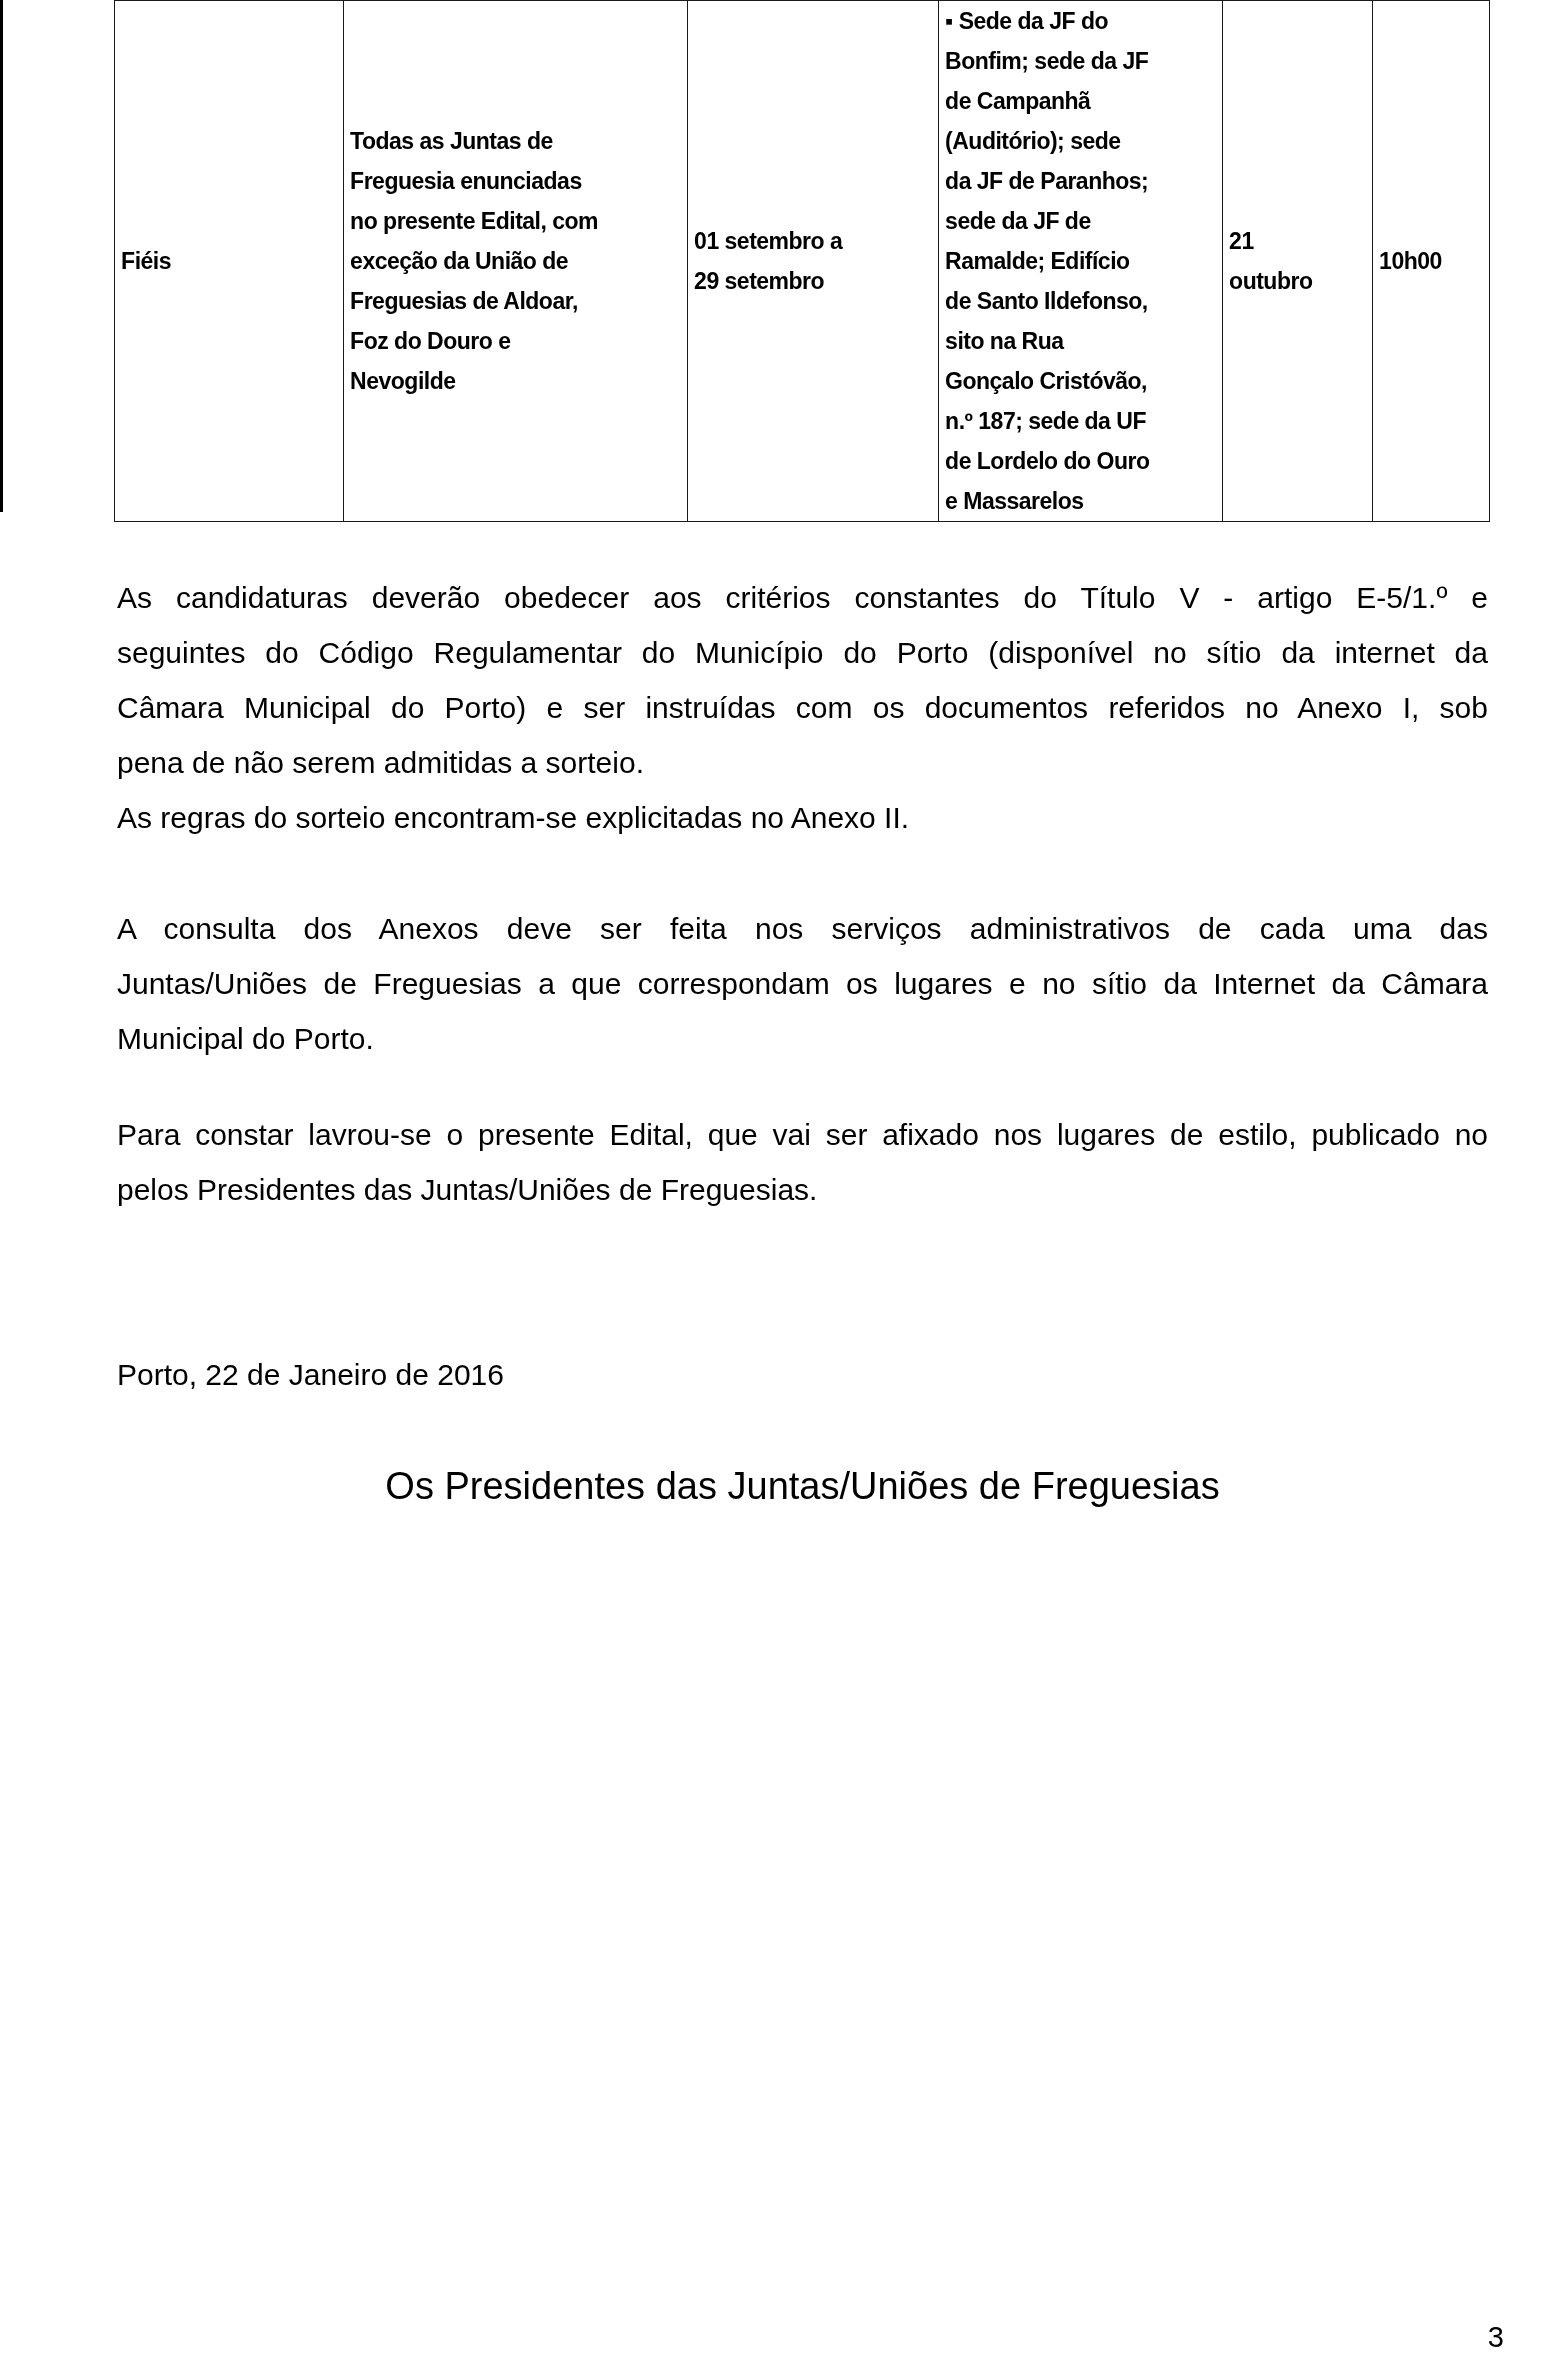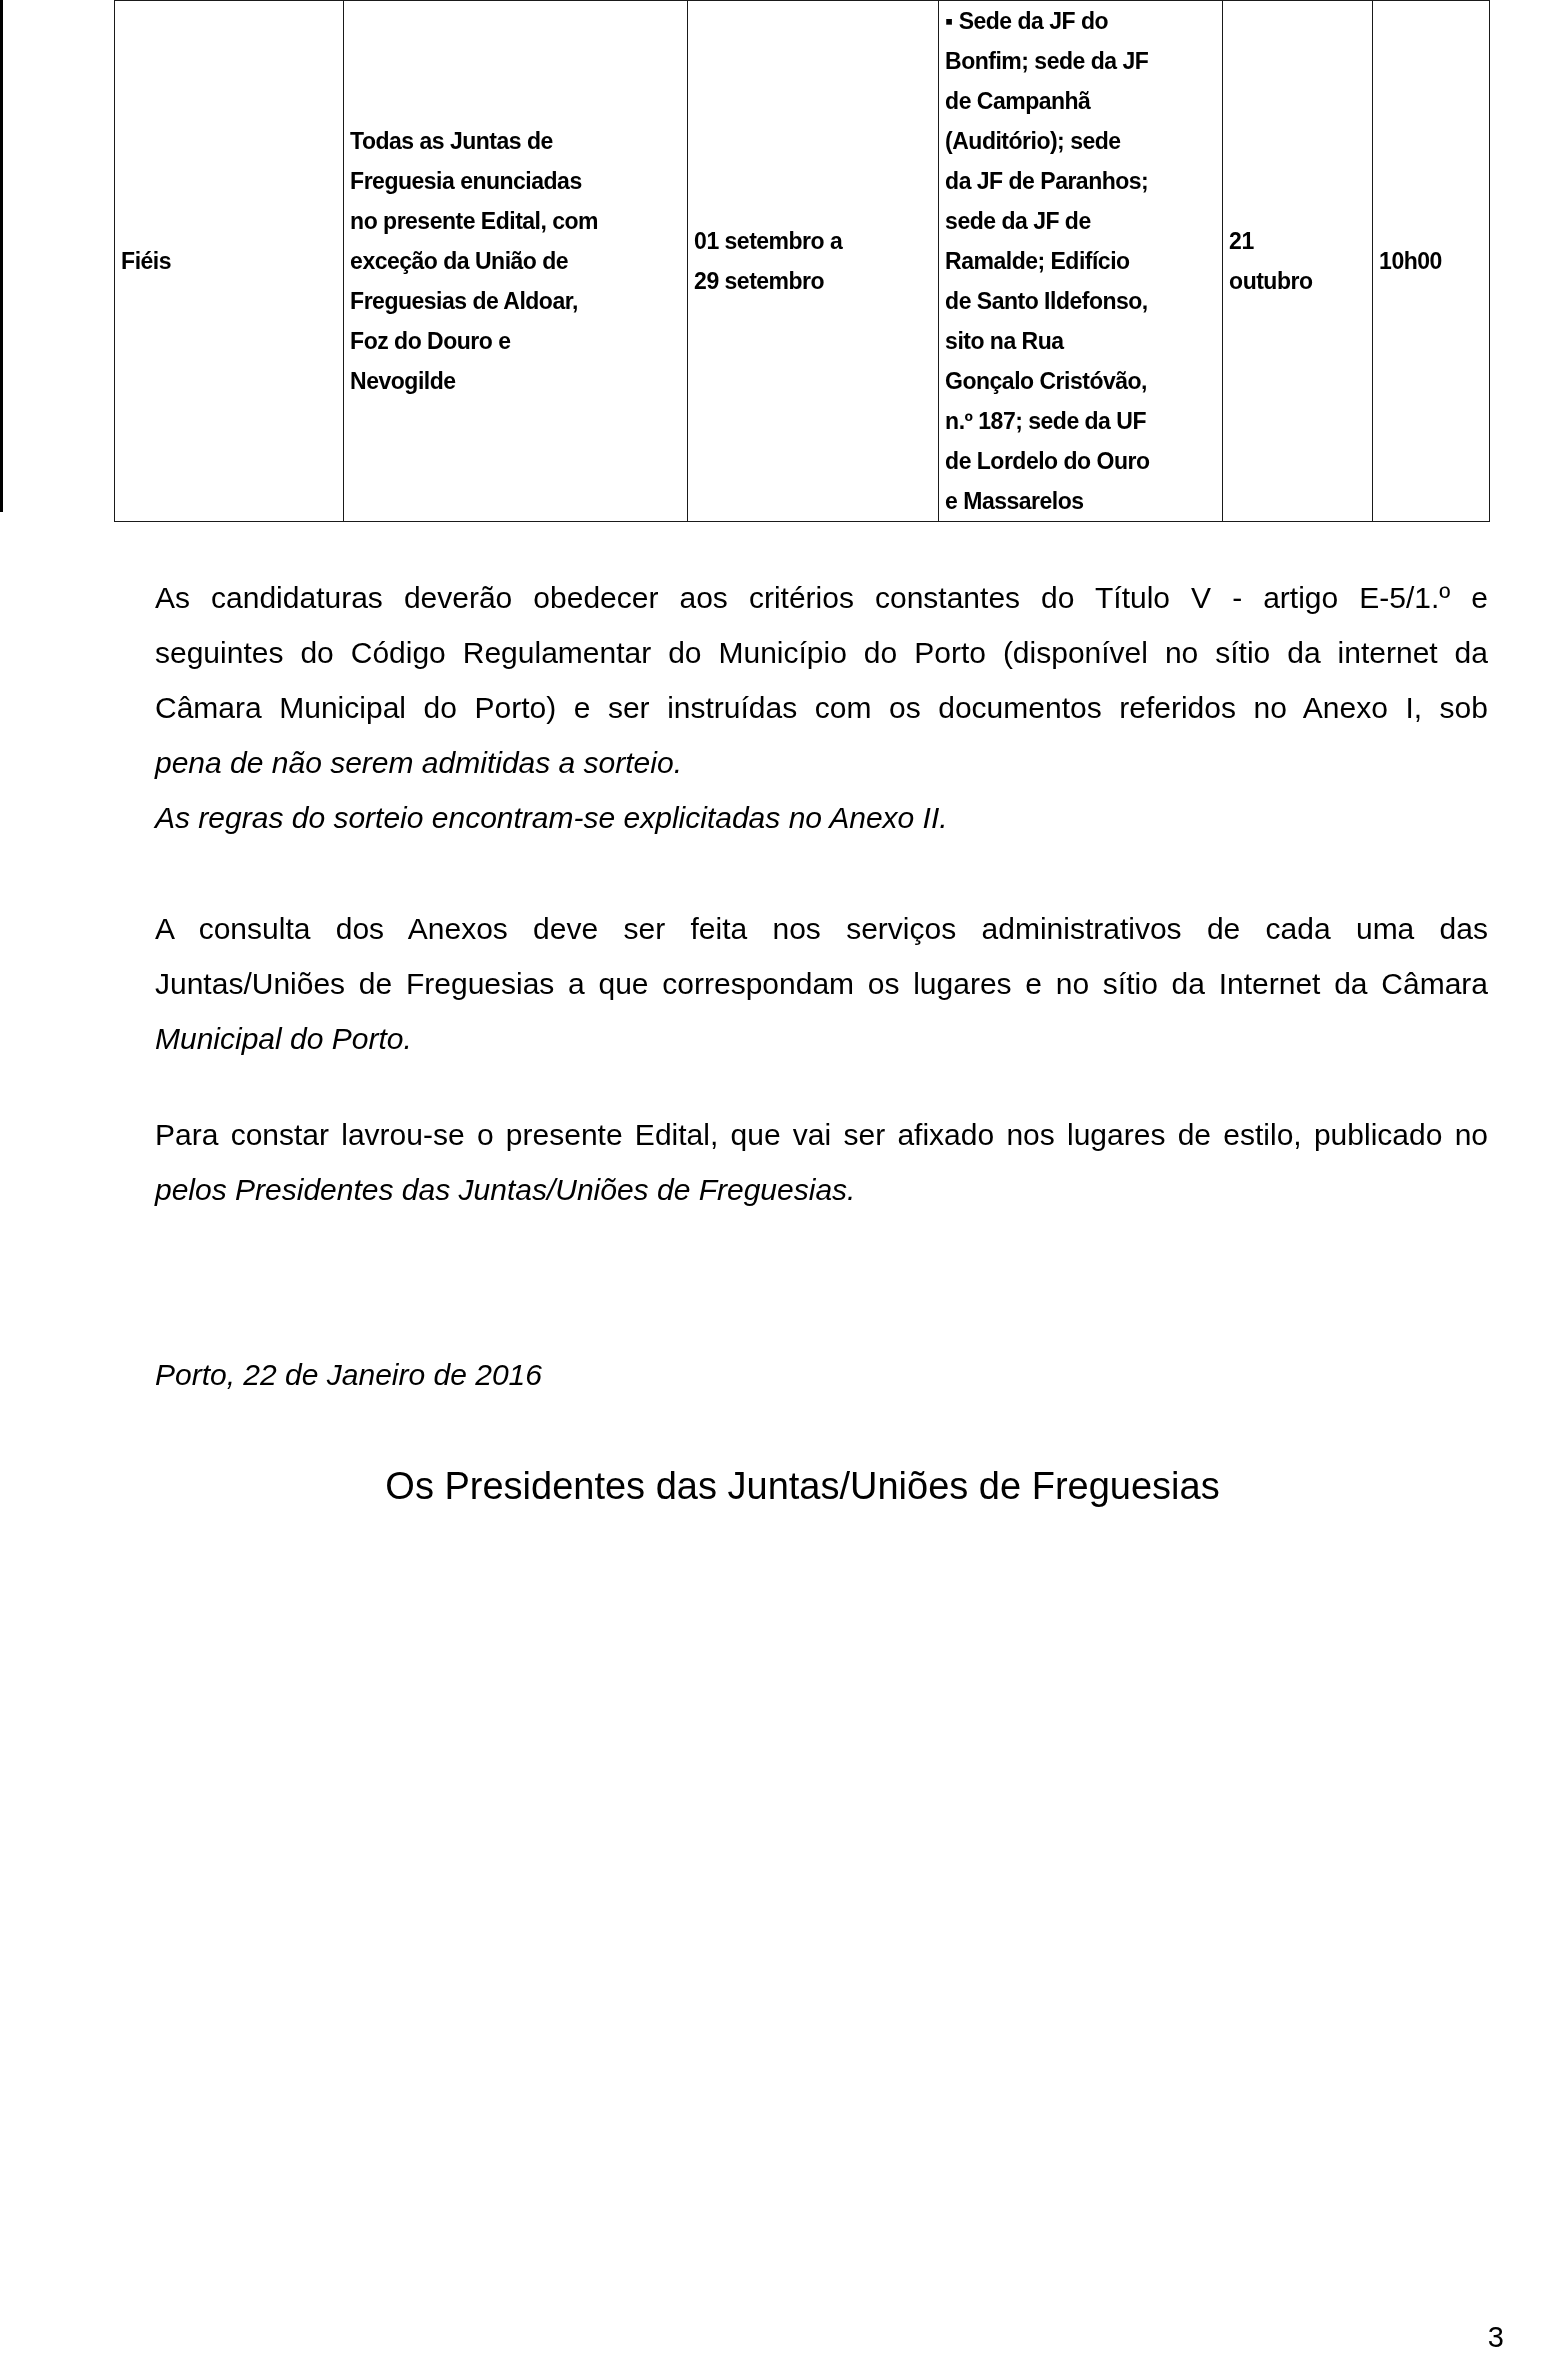--- a/index.html
+++ b/index.html
@@ -13,22 +13,22 @@
   }
   table.schedule td {
     border: 1.5px solid #1a1a1a; text-align: left; vertical-align: middle;
     padding: 0 6.1px; line-height: 40px; white-space: pre-line;
   }
   .body-text {
     position: absolute; left: 117px; width: 1371px;
     font-family: "Liberation Sans", sans-serif; font-size: 30px; line-height: 55px;
     text-align: justify; text-align-last: left;
   }
-  .line { display: block; text-align: justify; text-align-last: justify; margin-left: 38px; }
-  .line.last { text-align-last: left; font-style: italic; }
+  .line { display: block; text-align: justify; text-align-last: justify; }
+  .line.last { text-align-last: left; }
   #para1 { top: 570px; }
   #para2 { top: 901px; }
   #para3 { top: 1107px; }
   #date-line { top: 1347px; }
   .signature {
     position: absolute; top: 1459px; left: 117px; width: 1371px; text-align: center;
     font-family: "Liberation Sans", sans-serif; font-size: 38px; line-height: 55px;
   }
   .page-number {
     position: absolute; top: 2320px; left: 1473px; width: 31px; text-align: right;

